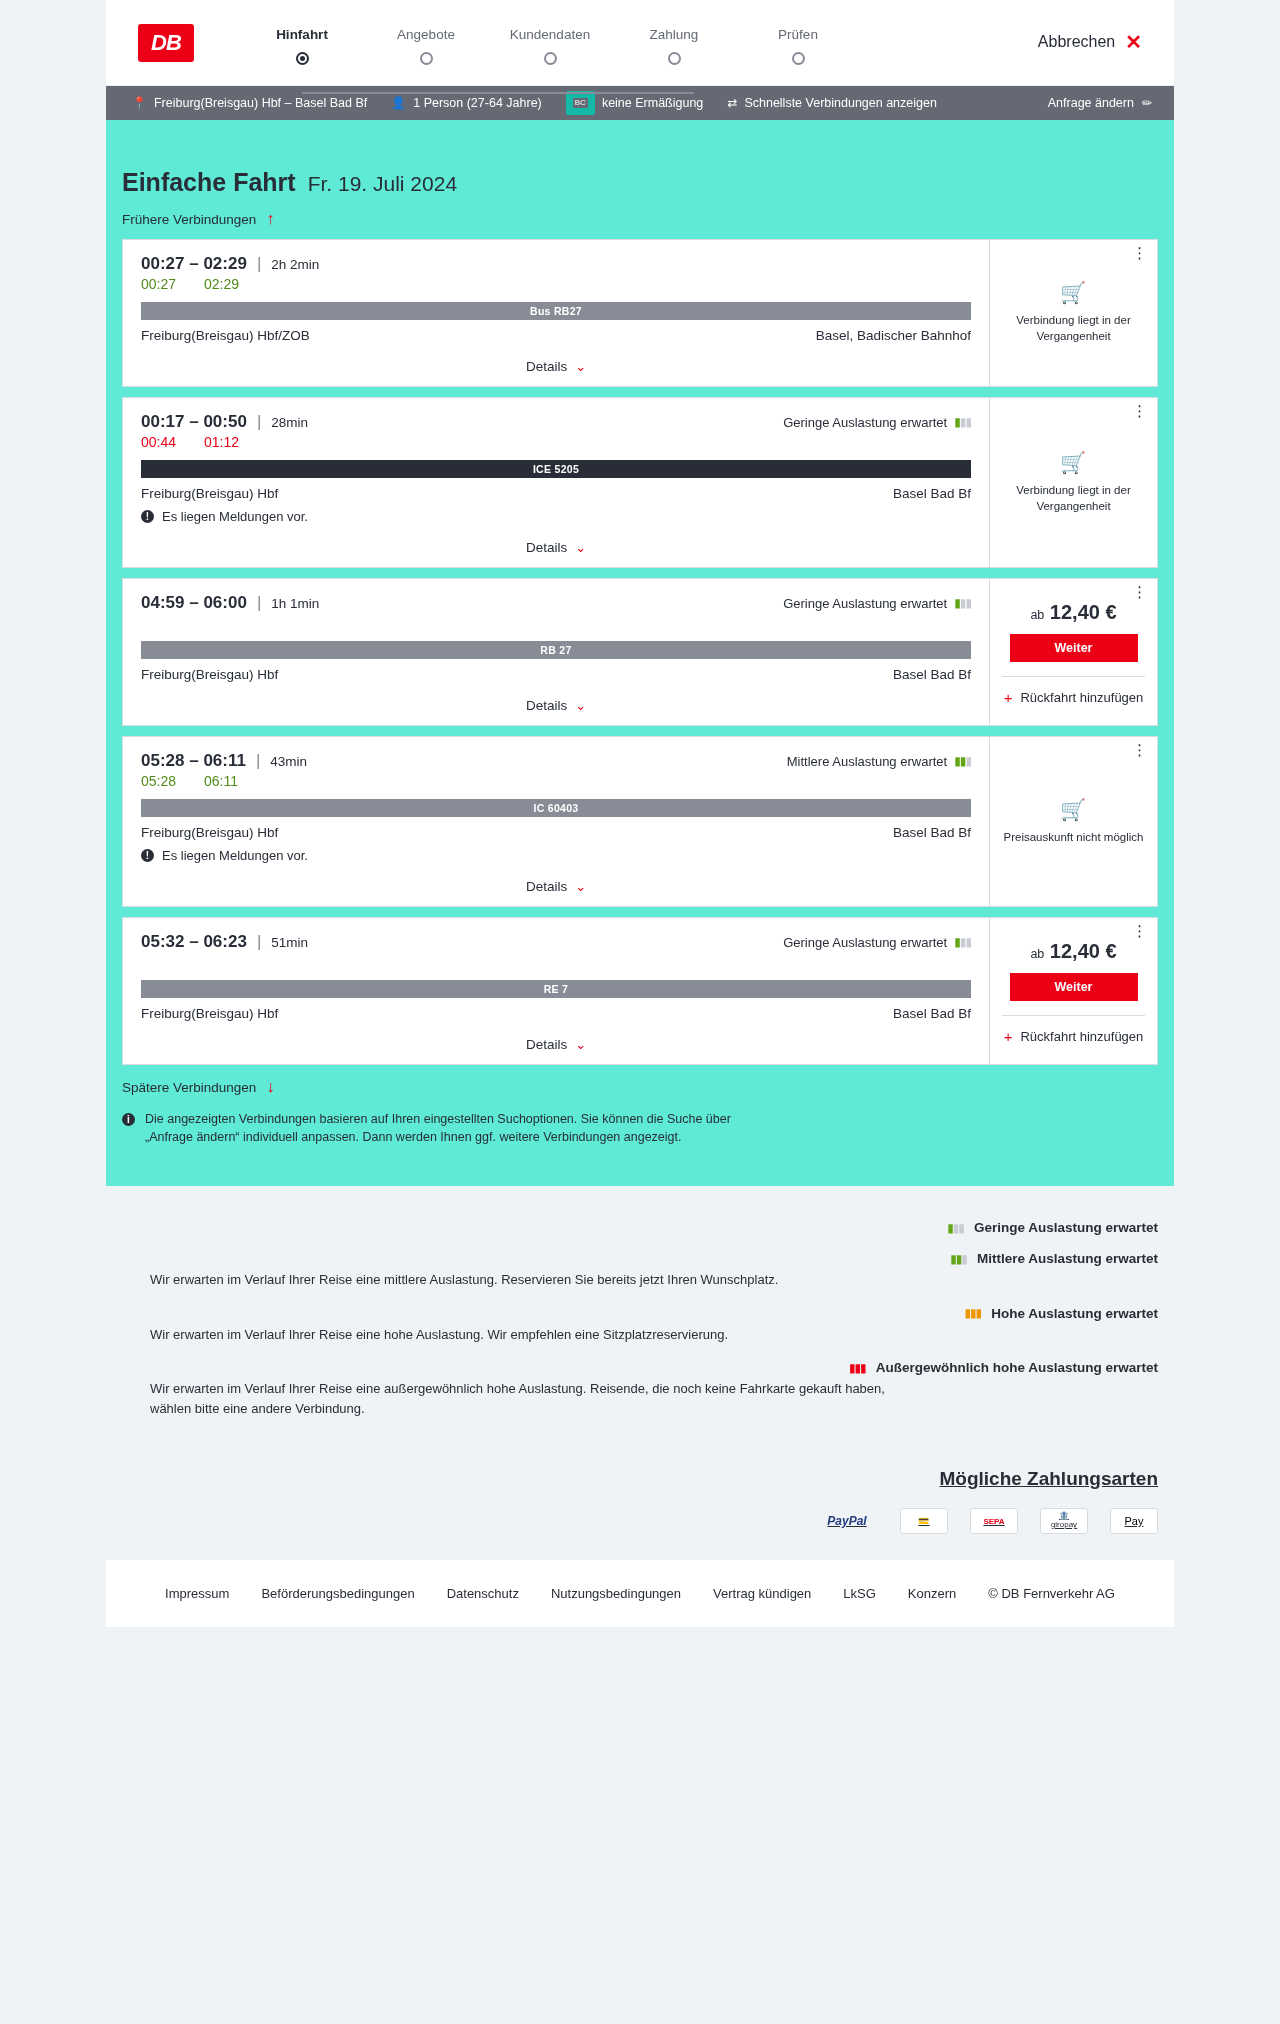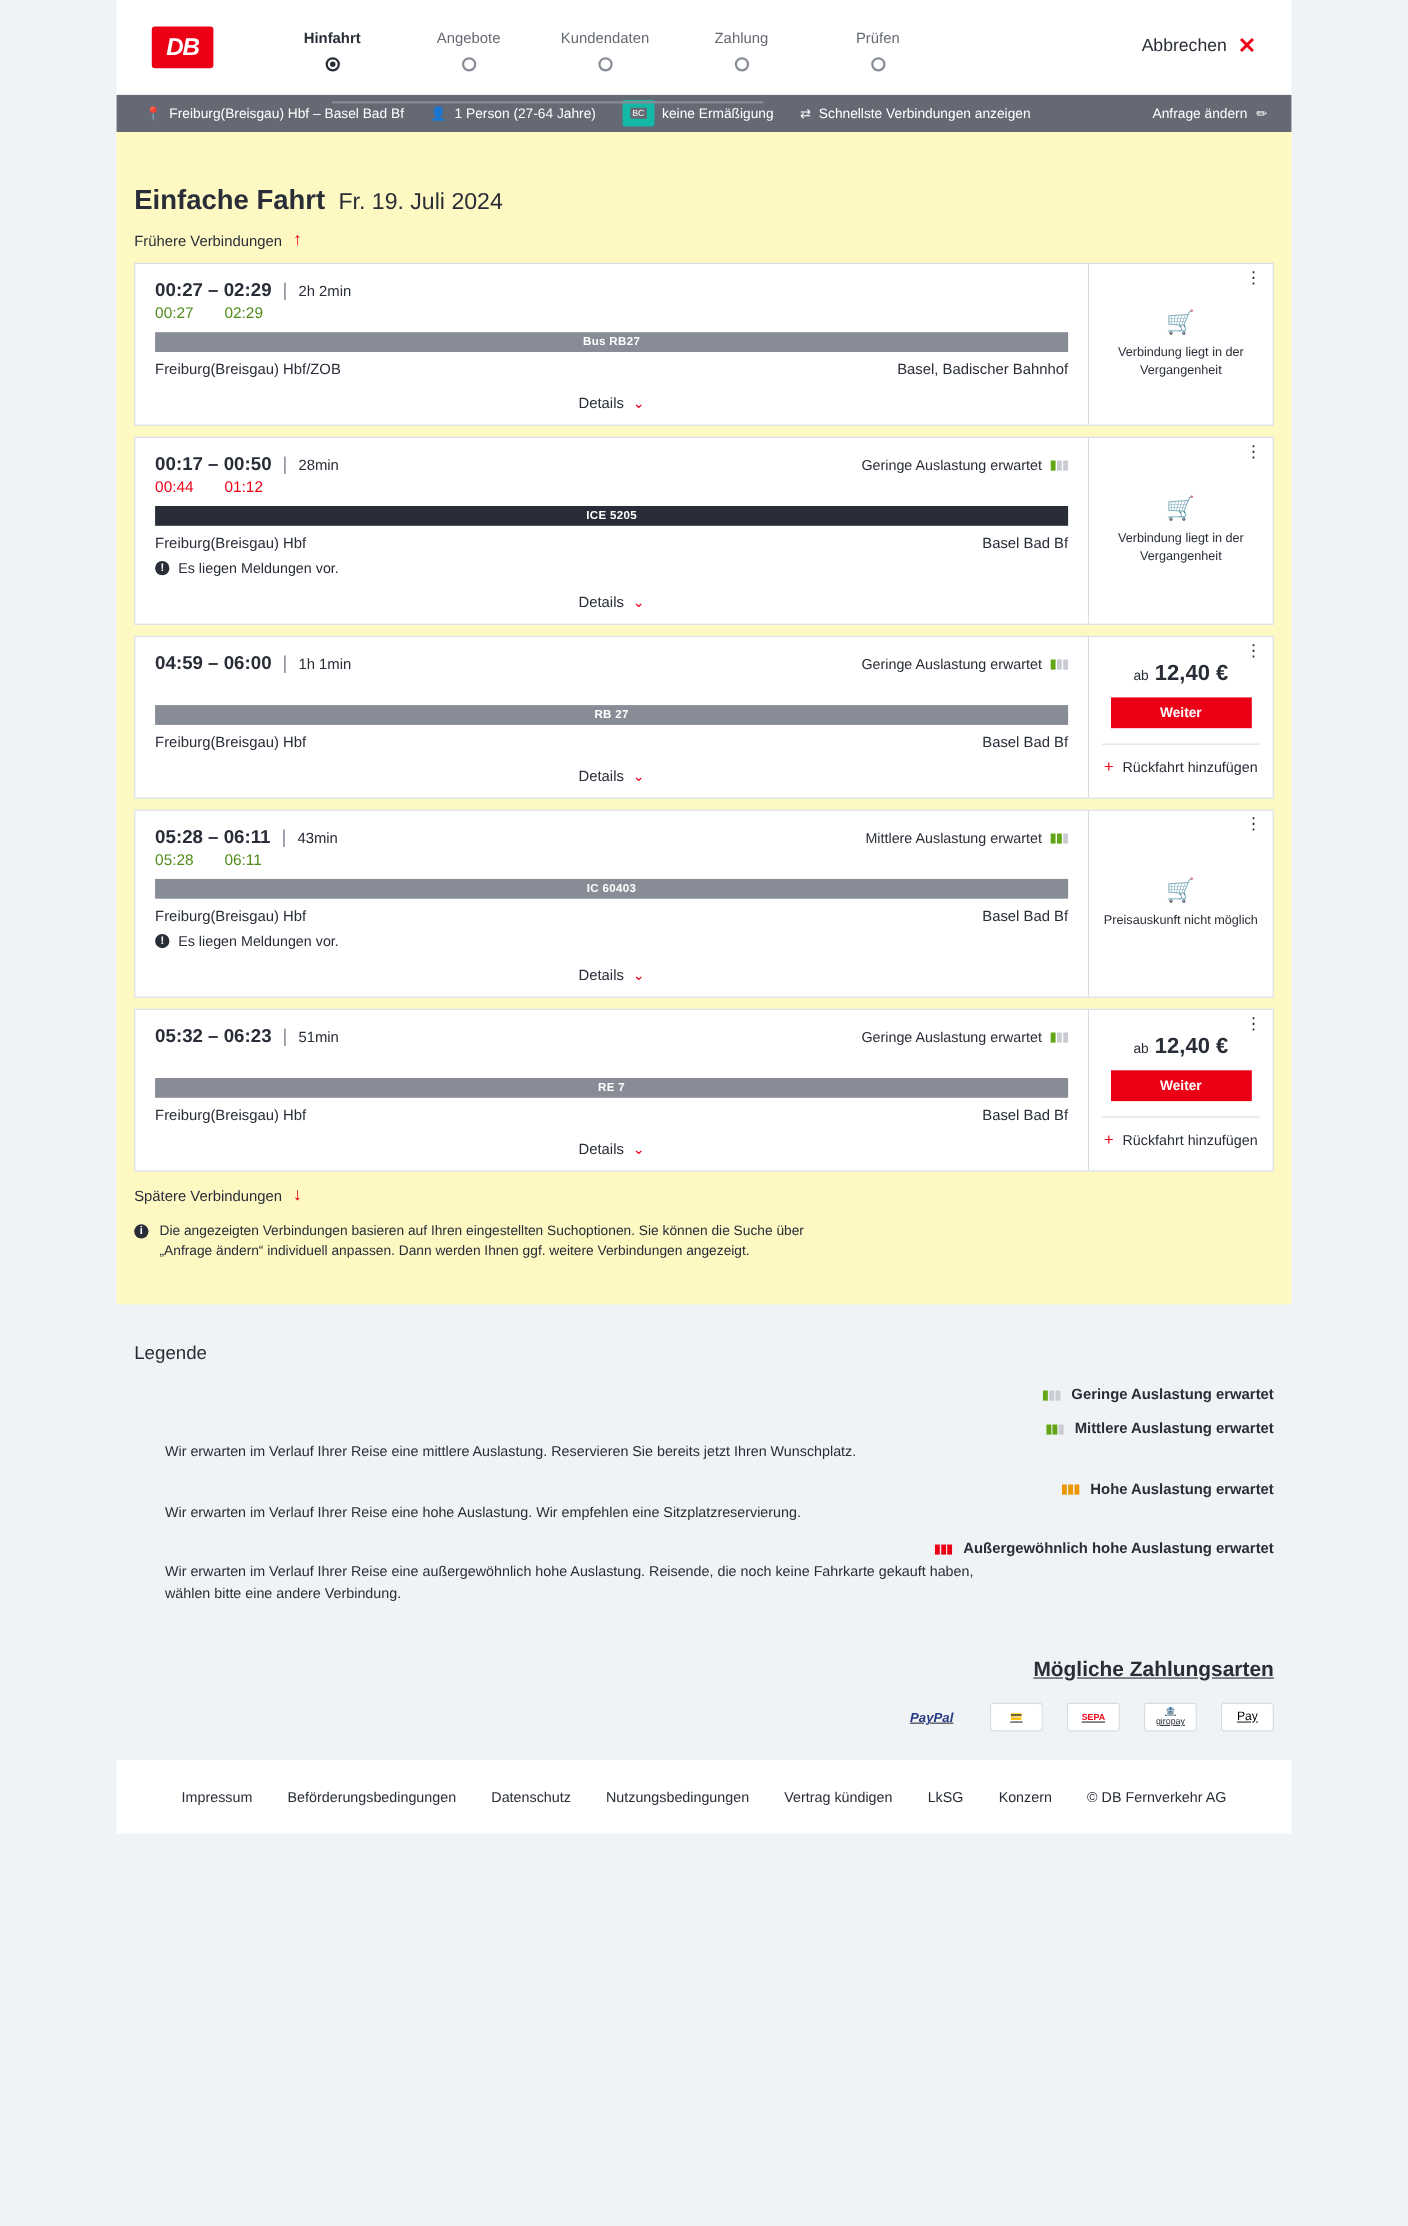--- a/index.html
+++ b/index.html
@@ -109,21 +109,21 @@
   .ico { display: inline-block; line-height: 1; font-size: 12px; }
   .badge-box {
     border: 7px solid #14b8a6;
     font-size: 8px;
     padding: 1px 2px;
     border-radius: 2px;
     line-height: 1;
   }
 
   
-  .content { background: #fef9c3; margin: 0 40px; padding: 28px 0 40px; }
+  .content { background: #5eead4; margin: 0 40px; padding: 28px 0 40px; }
   .inner { margin: 0 16px; }
 
   h1.title {
     font-size: 25px;
     margin: 20px 0 0 0;
     display: flex;
     align-items: baseline;
     gap: 12px;
     font-weight: bold;
   }
@@ -605,21 +605,20 @@
 
       <div class="infobox">
         <span class="i">i</span>
         <span>Die angezeigten Verbindungen basieren auf Ihren eingestellten Suchoptionen. Sie können die Suche über „Anfrage ändern“ individuell anpassen. Dann werden Ihnen ggf. weitere Verbindungen angezeigt.</span>
       </div>
     </div>
   </div>
 
   <div class="legend-wrap">
     <div class="legend-inner">
-      <div class="legend-title">Legende</div>
 
       <div class="legend-item">
         <div class="legend-head">
           <span class="occ occ-low">
               <span class="occ-icon"><span class="p1">▮</span><span class="p2">▮</span><span class="p3">▮</span></span>
             </span>
           <span>Geringe Auslastung erwartet</span>
         </div>
       </div>
 

